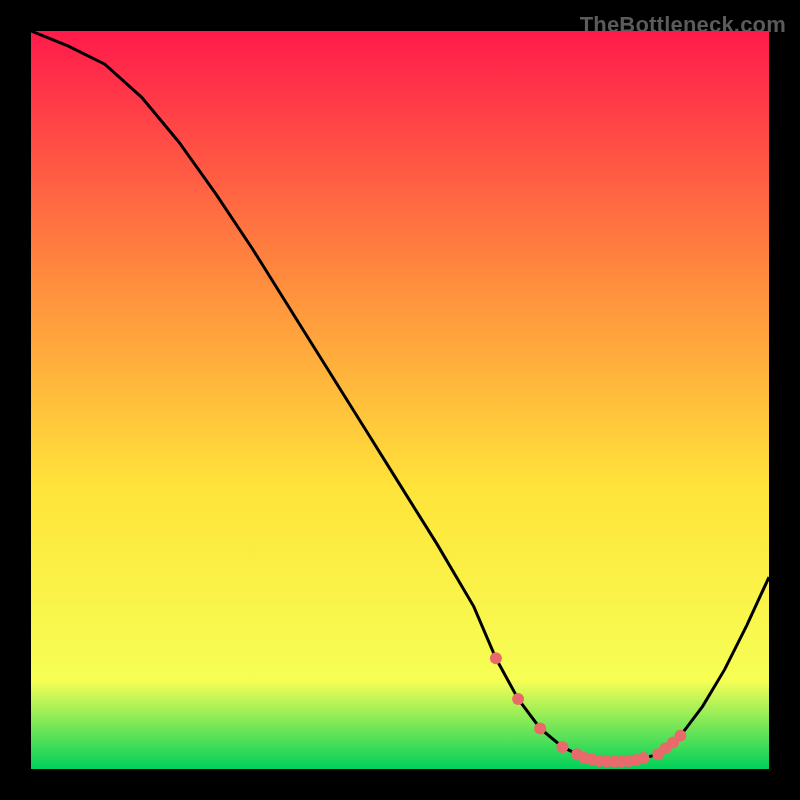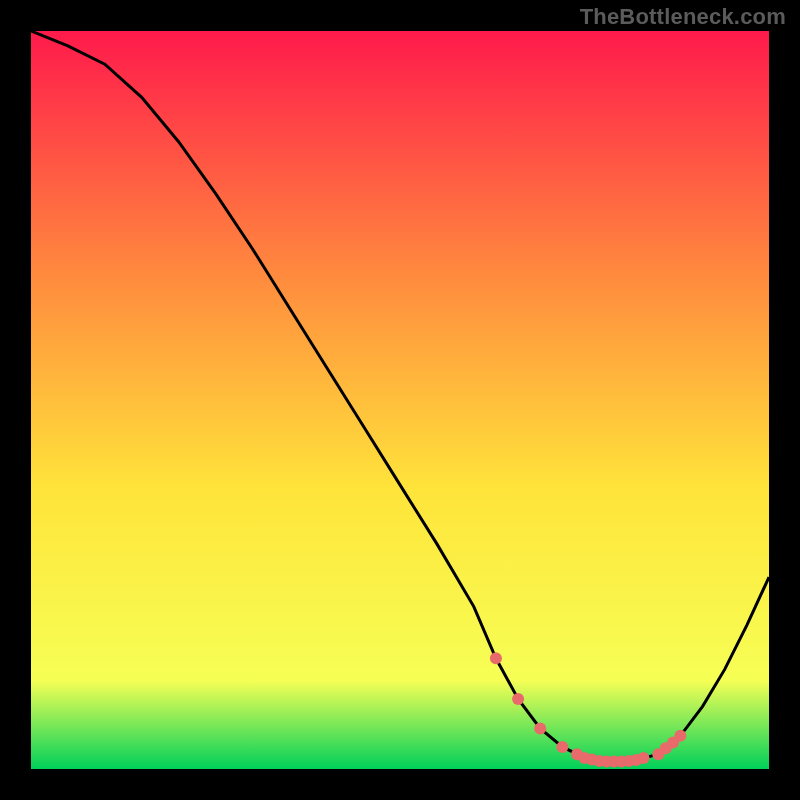--- a/index.html
+++ b/index.html
@@ -11,21 +11,21 @@
     overflow: hidden;
     font-family: Arial, Helvetica, sans-serif;
   }
   .stage {
     position: relative;
     width: 800px;
     height: 800px;
   }
   .watermark {
     position: absolute;
-    top: 4px;
+    top: 12px;
     right: 14px;
     font-size: 22px;
     font-weight: 600;
     color: #5b5b5b;
     letter-spacing: 0.2px;
     user-select: none;
   }
   .plot {
     position: absolute;
     left: 31px;

